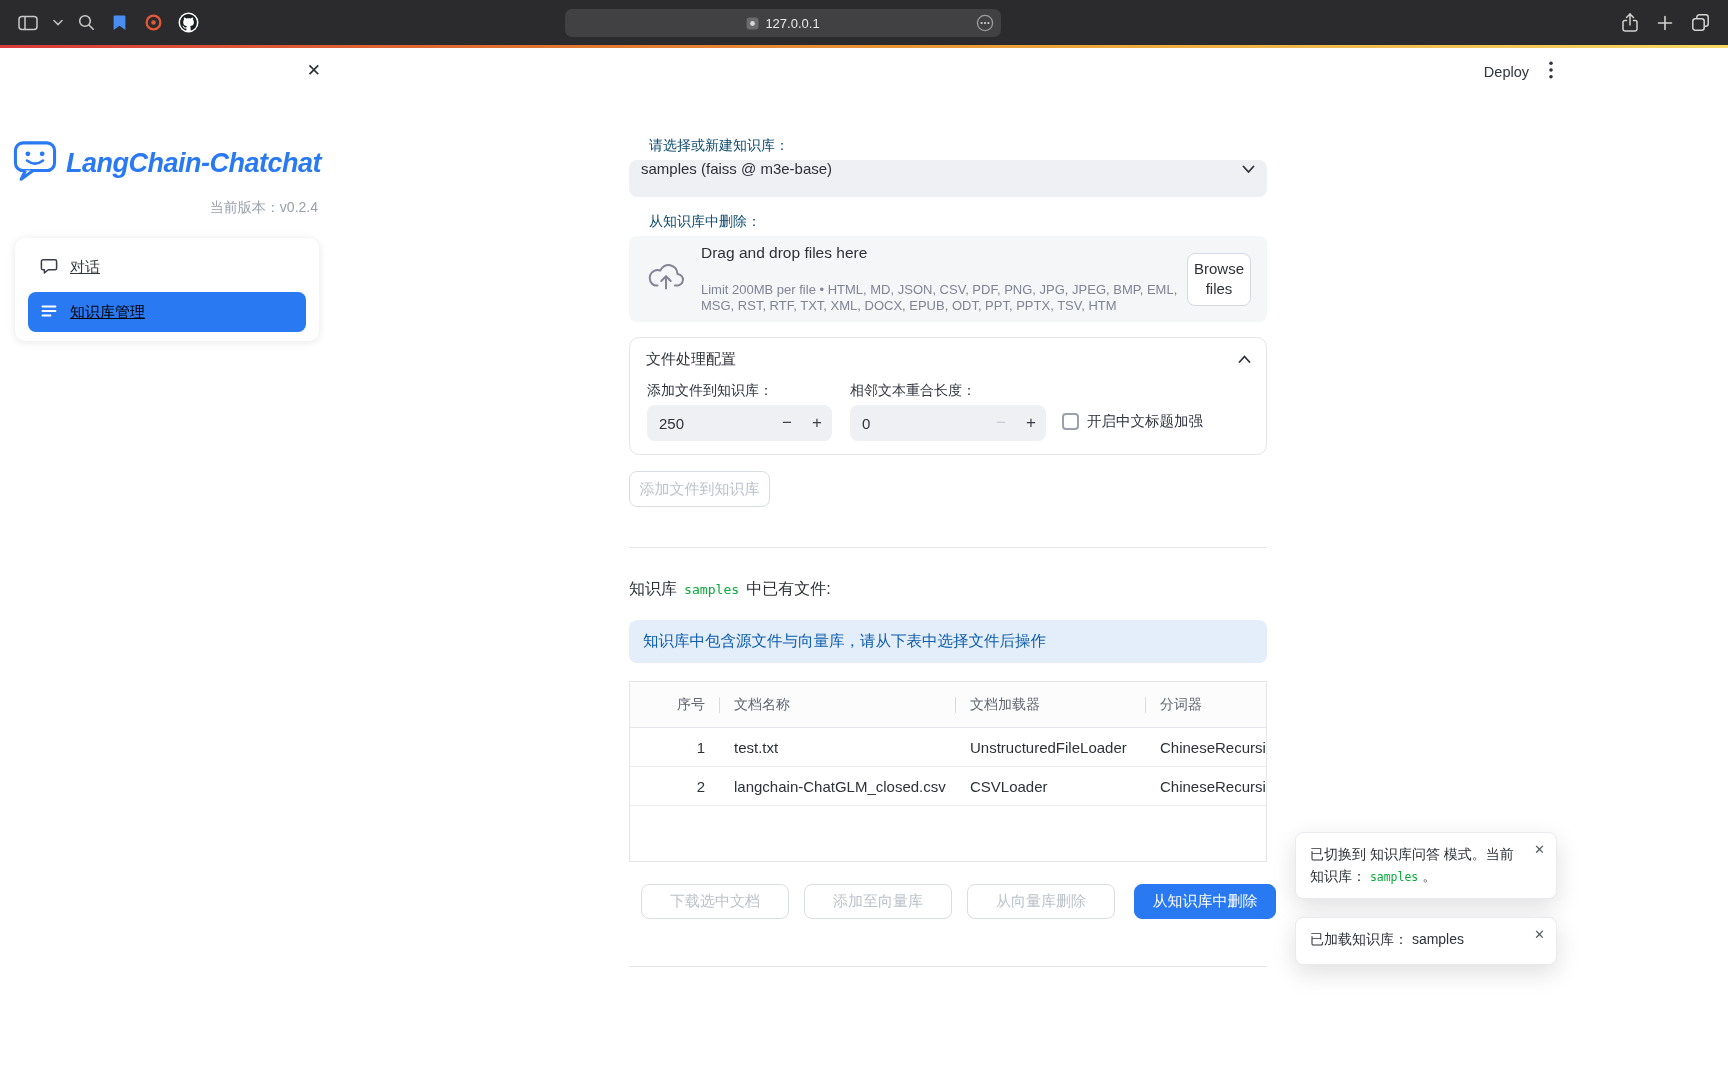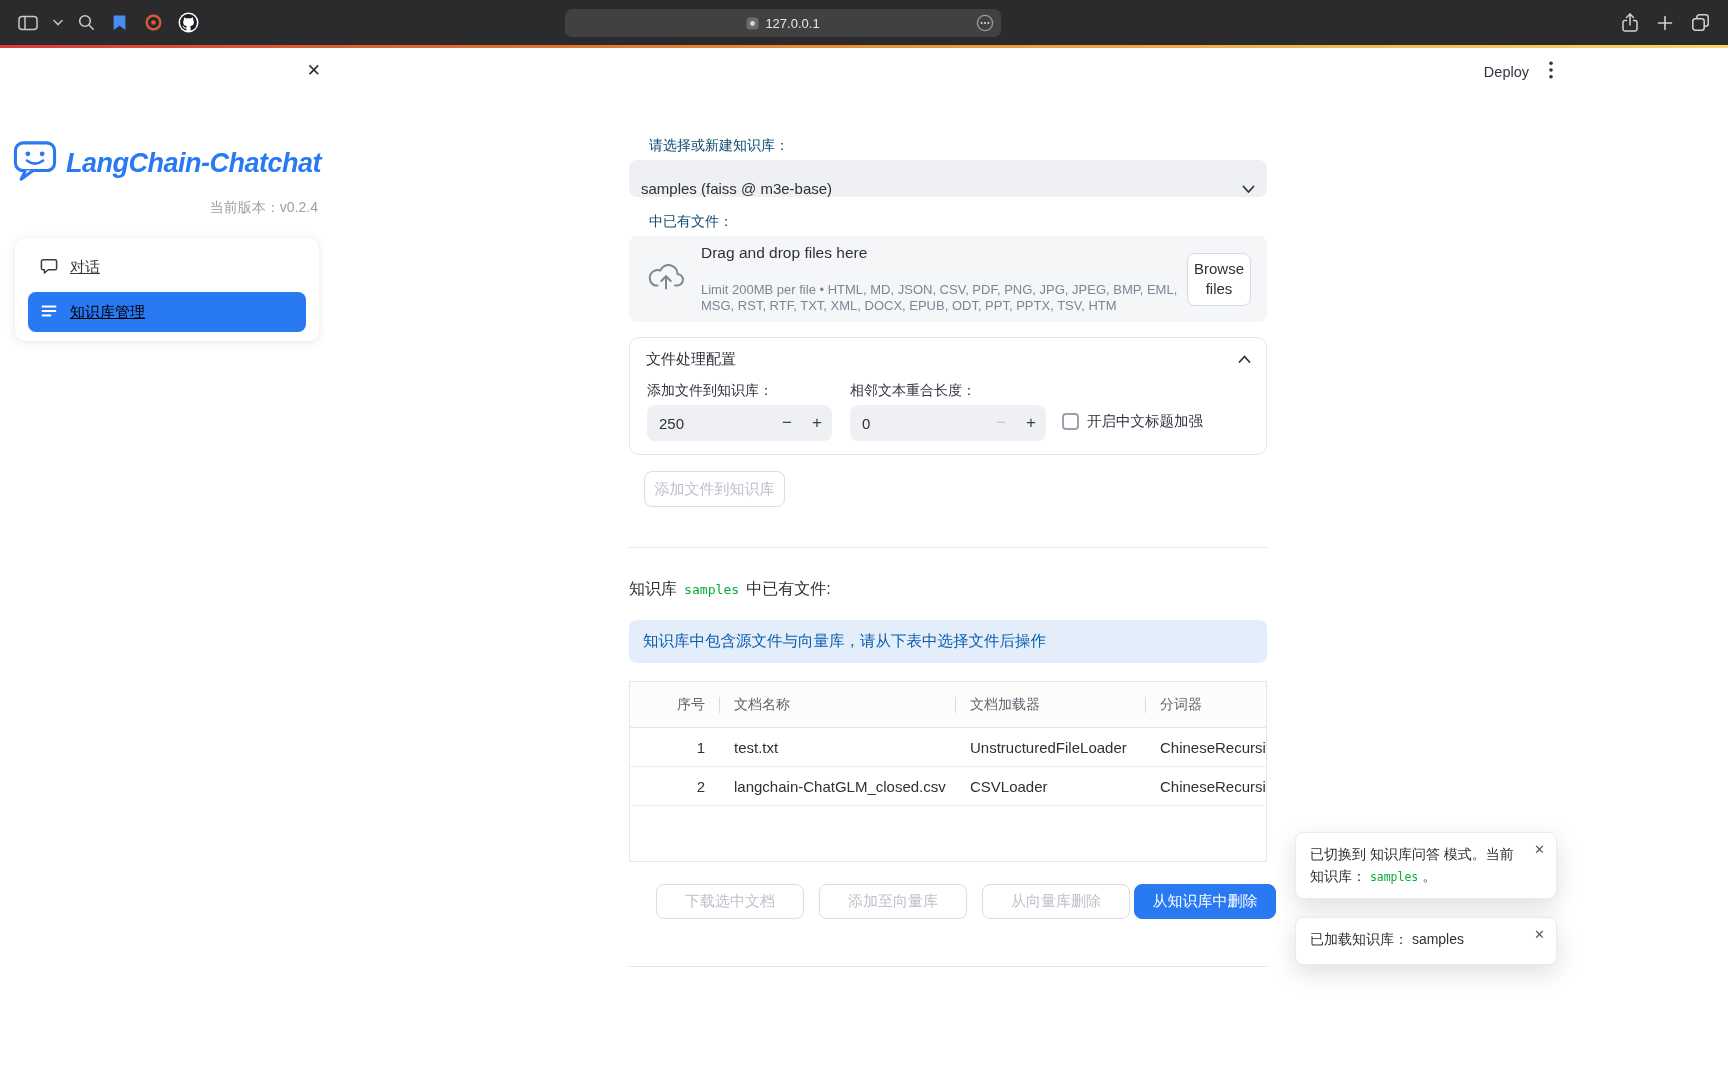--- a/index.html
+++ b/index.html
@@ -38,21 +38,21 @@
 
   
   .deploy-area { position: absolute; top: 11px; right: 173px; display: flex; align-items: center; gap: 18px; }
   .deploy-btn { background: none; border: none; font-size: 14.5px; color: #31333f; cursor: pointer; font-family: inherit; }
   .kebab-btn { background: none; border: none; cursor: pointer; padding: 2px; }
 
   
   .main { position: absolute; left: 629px; top: 0; width: 638px; }
   .w-label { position: absolute; left: 0; font-size: 14px; color: #0c4a6e; margin-left: 20px; }
   .selectbox { position: absolute; top: 112px; left: 0; width: 638px; height: 37px; background: #eef0f4; border: none;
-               border-radius: 8px; display: flex; align-items: flex-end; padding: 0 12px; font-size: 15px; color: #2f3138; cursor: pointer; }
+               border-radius: 8px; display: flex; align-items: flex-start; padding: 0 12px; font-size: 15px; color: #2f3138; cursor: pointer; }
   .selectbox .grow { flex: 1; text-align: left; }
 
   .dropzone { position: absolute; top: 188px; left: 0; width: 638px; height: 86px; background: #f5f6f8; border-radius: 8px;
               display: flex; align-items: center; padding: 0 16px 0 18px; cursor: pointer; }
   .dz-texts { margin-left: 16px; flex: 1; }
   .dz-title { font-size: 15.5px; color: #2f3138; margin-bottom: 20px; }
   .dz-limit { font-size: 13px; color: #808495; line-height: 1.25; max-width: 482px; }
   .browse-btn { width: 64px; min-height: 53px; background: #fff; border: 1px solid #d5d9e0; border-radius: 8px;
                 font-size: 15px; color: #2f3138; cursor: pointer; font-family: inherit; line-height: 1.35; padding: 0 4px; }
 
@@ -63,21 +63,21 @@
   .exp-label { position: absolute; top: 44px; font-size: 14px; color: #31333f; }
   .num-input { position: absolute; top: 67px; height: 36px; background: #eef0f4; border-radius: 8px; display: flex; align-items: center; }
   .num-value { flex: 1; padding-left: 12px; font-size: 15px; color: #2f3138; }
   .num-btn { width: 30px; text-align: center; font-size: 17px; color: #3b3e46; background: none; border: none; cursor: pointer; }
   .num-btn.disabled { color: #c8cbd2; }
   .checkbox-row { position: absolute; left: 432px; top: 74px; display: flex; align-items: center; gap: 8px; cursor: pointer; }
   .checkbox-box { width: 17px; height: 17px; border: 2px solid #9aa0ac; border-radius: 4px; background: #fff; }
   .checkbox-label { font-size: 14.5px; color: #31333f; }
 
   .btn { border-radius: 8px; font-size: 15px; font-family: inherit; cursor: pointer; }
-  .btn.disabled { background: #fff; border: 1px solid #dadde3; color: #bdc1c9; cursor: default; margin-left: 15px; }
+  .btn.disabled { background: #fff; border: 1px solid #dadde3; color: #bdc1c9; cursor: default; }
   .btn.primary { background: #2979f2; border: 1px solid #2979f2; color: #fff; }
   .add-btn { position: absolute; top: 423px; left: 0; width: 141px; height: 36px; }
 
   .divider { position: absolute; left: 0; width: 638px; height: 1px; background: #e4e5ea; }
 
   .files-line { position: absolute; top: 531px; left: 0; display: flex; align-items: baseline; font-size: 16px; color: #2f3138; }
   .code { font-family: "DejaVu Sans Mono", monospace; color: #09ab3b; font-size: 0.82em; }
   .files-line .code { margin: 0 7px; }
 
   .infobox { position: absolute; top: 572px; left: 0; width: 638px; height: 43px; background: #e4eefb; border-radius: 8px;
@@ -247,21 +247,21 @@
 
       <button class="selectbox">
         <span class="grow">samples (faiss @ m3e-base)</span>
         <span>
           <svg width="13" height="9" viewBox="0 0 13 9" fill="none" stroke="#31333f" stroke-width="1.8" stroke-linecap="round">
               <polyline points="1.5,1.5 6.5,7 11.5,1.5"></polyline>
             </svg>
         </span>
       </button>
 
-      <label class="w-label" style="top:165px;">中已有文件：</label>
+      <label class="w-label" style="top:165px;">从知识库中删除：</label>
 
       <div class="dropzone">
         <span>
           <svg width="38" height="32" viewBox="0 0 38 32" fill="none" stroke="#808495" stroke-width="2" stroke-linecap="round" stroke-linejoin="round">
             <path d="M28 24.5h1.8a5.8 5.8 0 0 0 .7-11.6A9 9 0 0 0 13.2 9.5 7 7 0 0 0 8 24.5h2.5"></path>
             <path d="M19 27.5V15.5"></path>
               <path d="M14.3 20 19 15.3 23.7 20"></path>
           </svg>
         </span>
         <div class="dz-texts">

